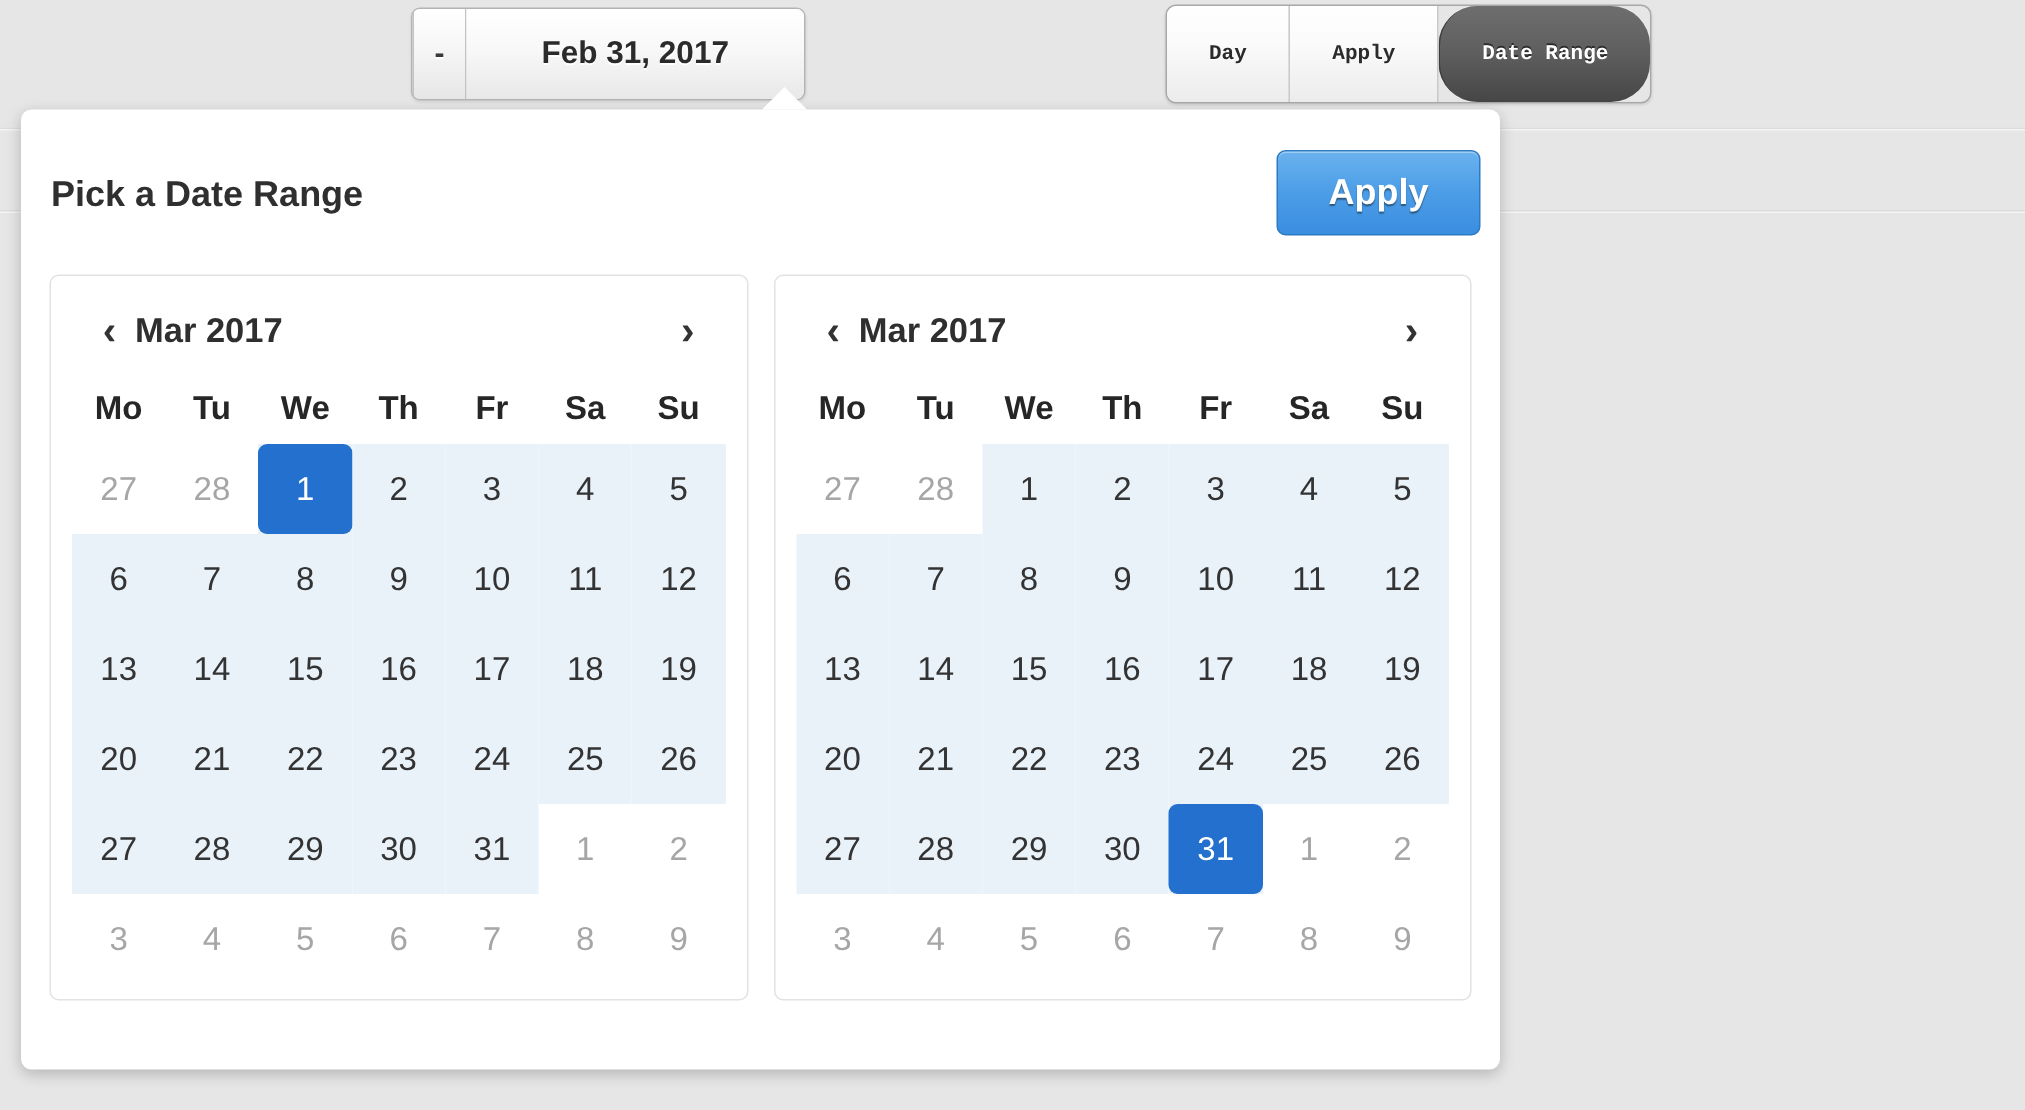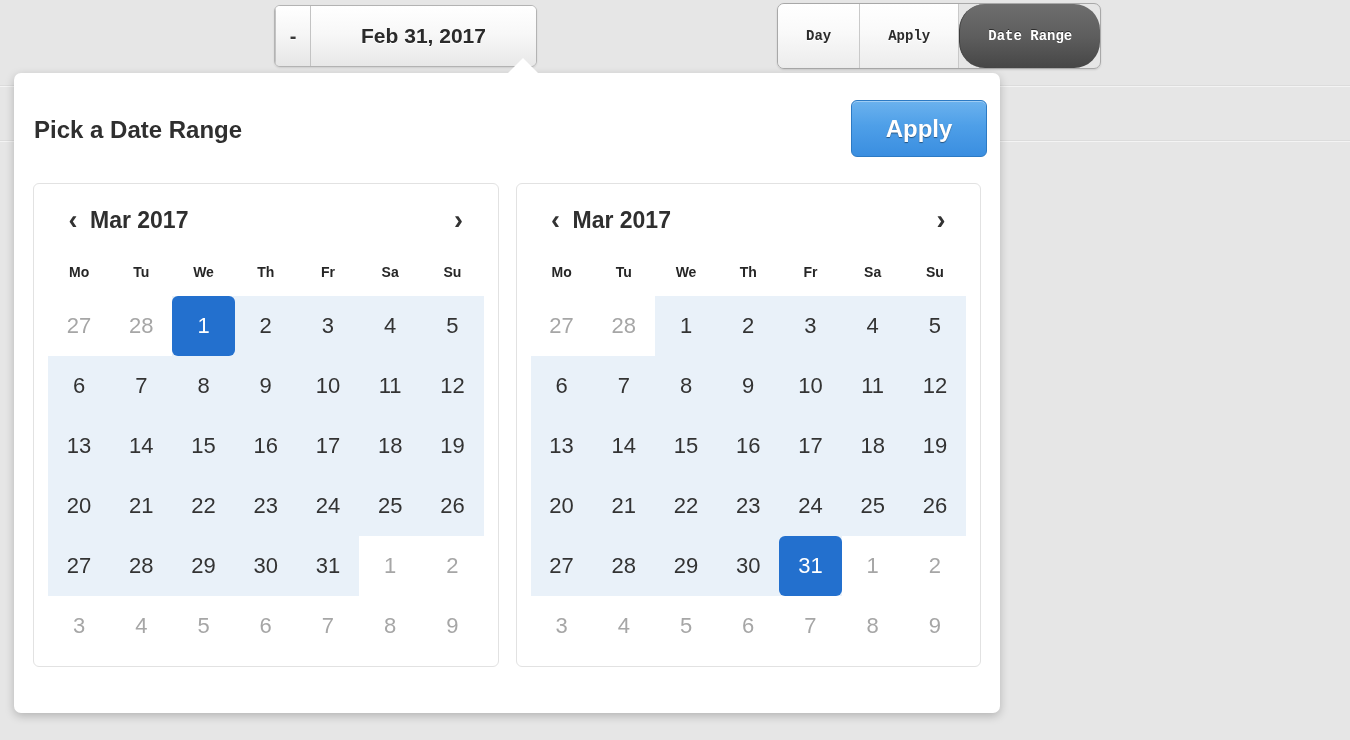--- a/index.html
+++ b/index.html
@@ -225,21 +225,21 @@
   .cal-grid {
     display: grid;
     grid-template-columns: repeat(7, 1fr);
     padding: 0 14px;
   }
   .dow {
     height: 48px;
     display: flex;
     align-items: center;
     justify-content: center;
-    font-size: 14px;
+    font-size: 22px;
     font-weight: bold;
     color: #262626;
     user-select: none;
   }
   .day {
     height: 60px;
     display: flex;
     align-items: center;
     justify-content: center;
     font-size: 22px;

